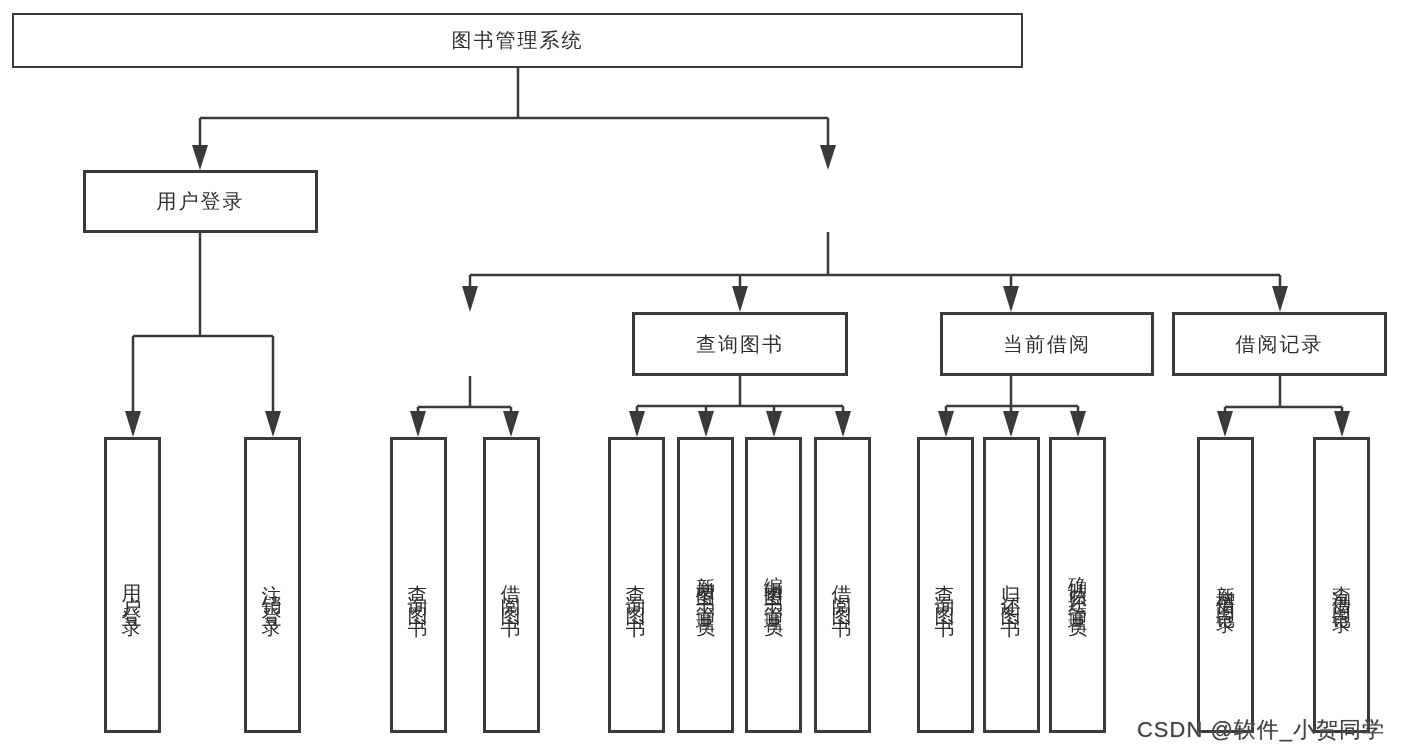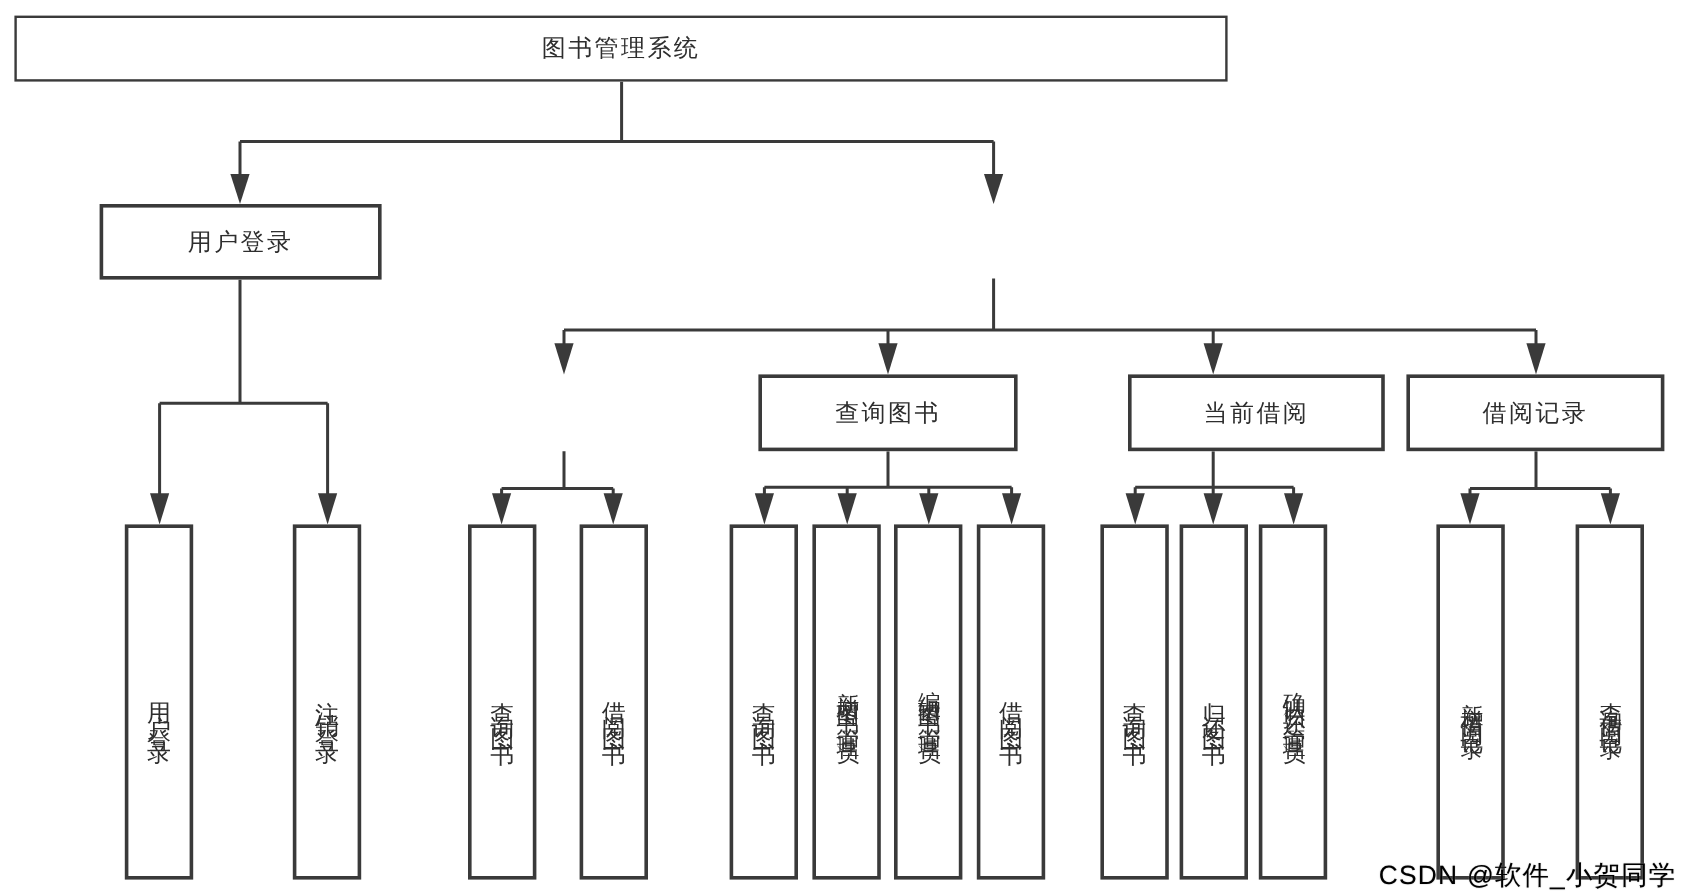--- a/index.html
+++ b/index.html
@@ -37,25 +37,25 @@
     letter-spacing: 11px;
     padding-top: 11px; 
   }
   .v-box.tight span {
     font-size: 19px;
     letter-spacing: 6px;
     padding-top: 6px;
   }
   #watermark {
     position: absolute;
-    right: 8px;
+    right: 20px;
     bottom: 2px;
     z-index: 3;
     font-size: 22px;
-    color: #000000;
+    color: #404040;
     text-shadow: 0 0 1px #9a9a9a;
     letter-spacing: 1px;
   }
 </style>
 </head>
 <body>
 
 <div id="diagram">
 
   <svg id="connectors" width="1405" height="747" viewBox="0 0 1405 747">

